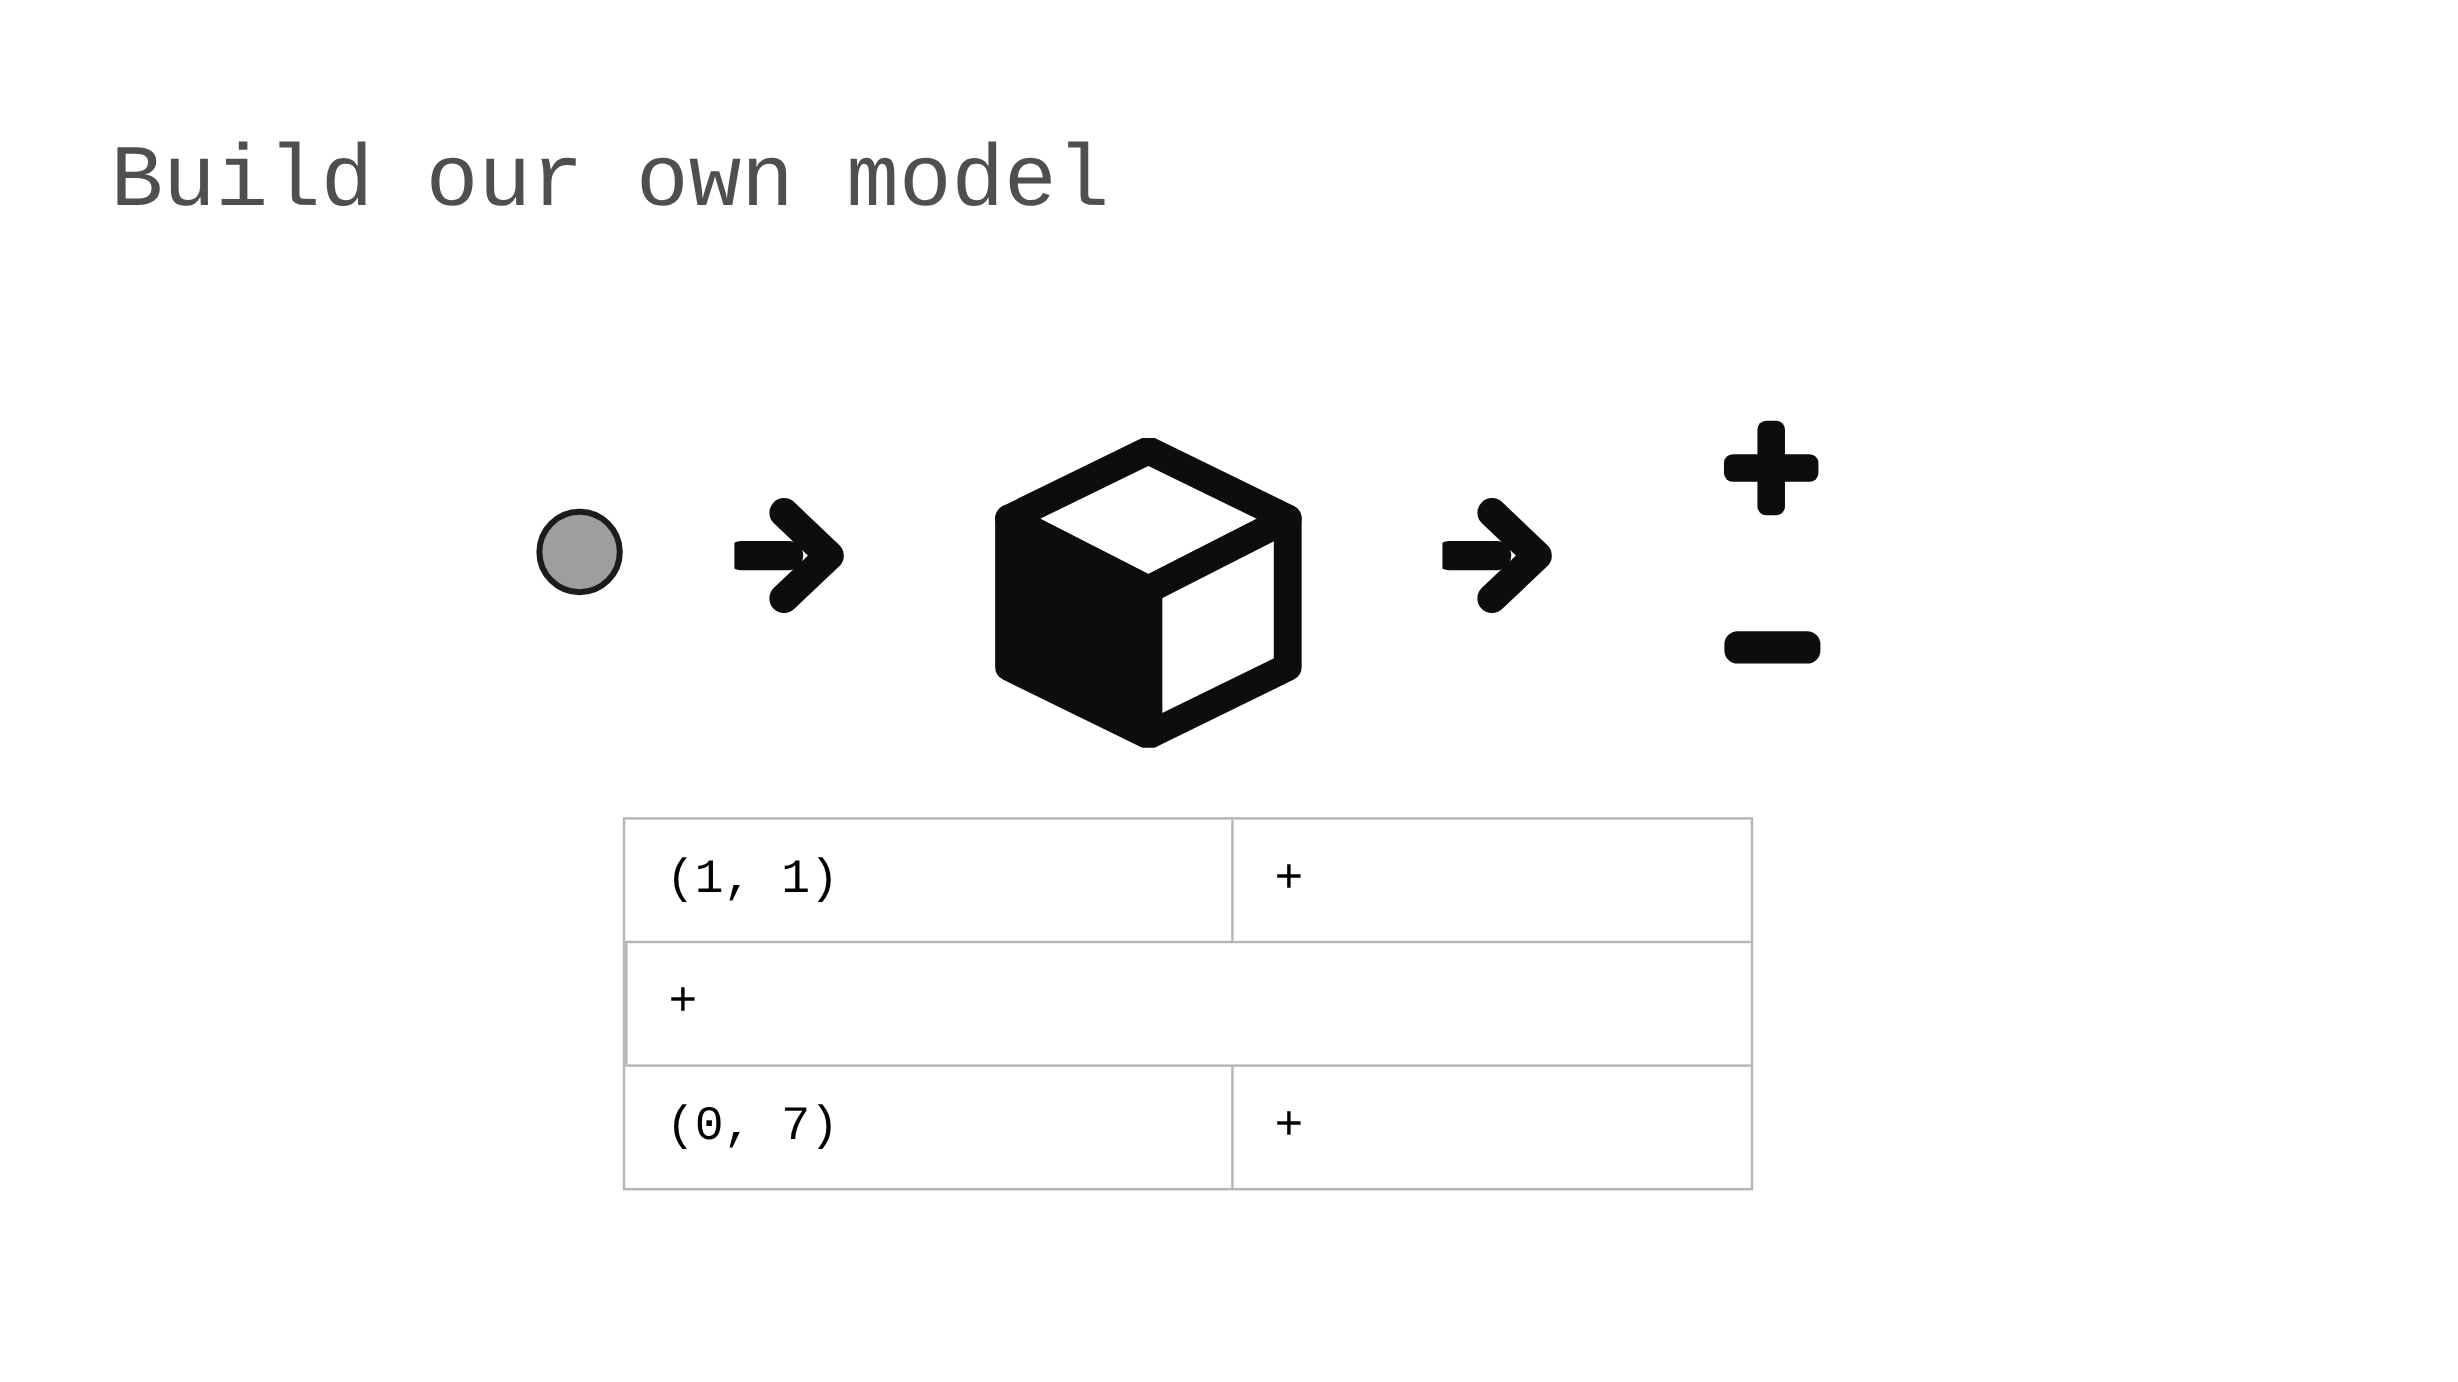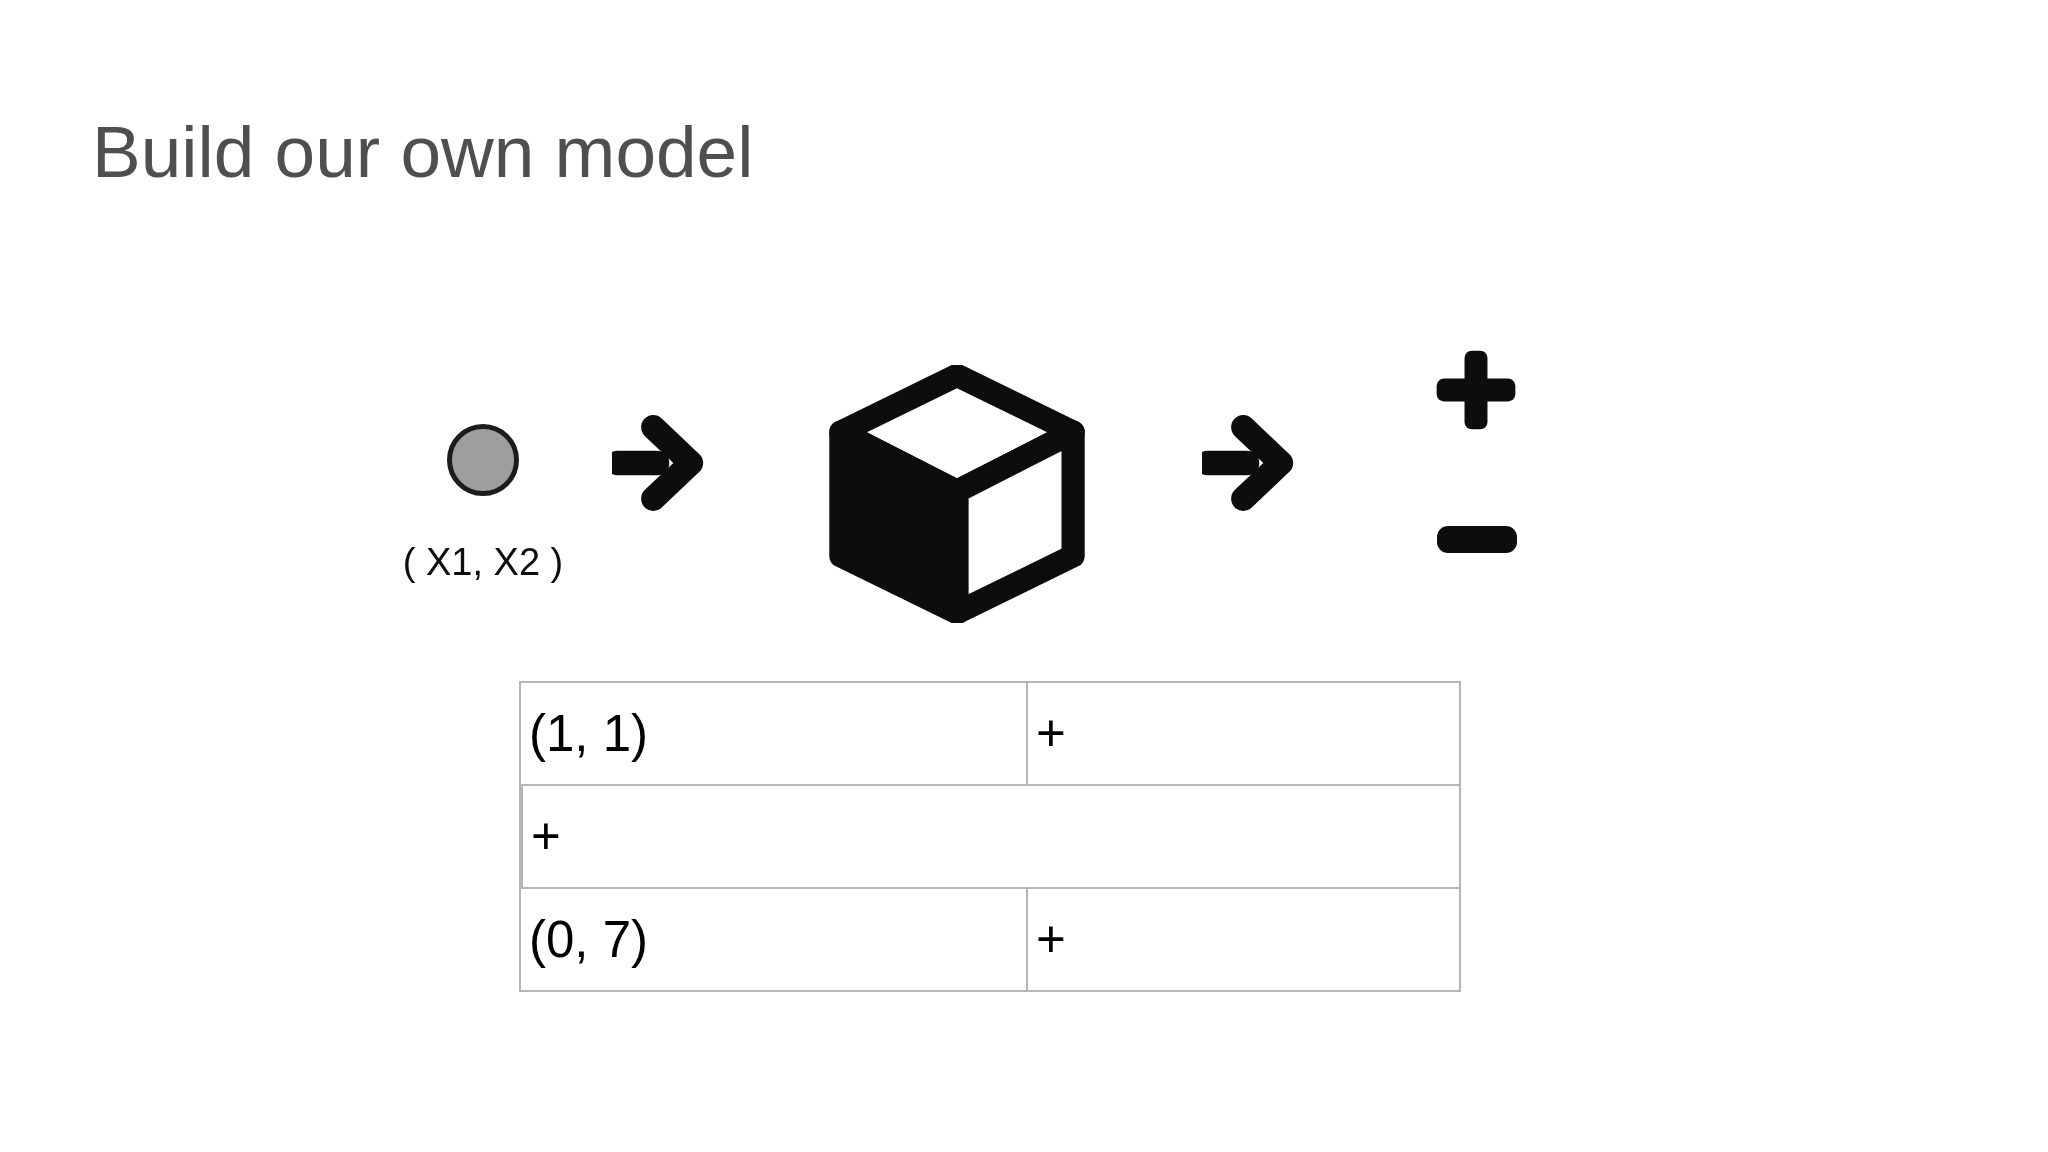--- a/index.html
+++ b/index.html
@@ -5,21 +5,21 @@
   html, body {
     margin: 0;
     padding: 0;
     background: #ffffff;
   }
   .slide {
     position: relative;
     width: 1720px;
     height: 1152px;
     background: var(--background, #ffffff);
-    font-family: Liberation Sans, sans-serif;
+    font-family: Liberation Mono, monospace;
     overflow: hidden;
   }
 
   
   .slide-title {
     position: absolute;
     left: 92px;
     top: 112px;
     font-size: 73px;
     line-height: 1.1;
@@ -80,40 +80,39 @@
   }
   .tt-row {
     display: flex;
     height: 101px;
     border-top: 2px solid var(--table_border, #b5b5b5);
   }
   .tt-row:first-child { border-top: none; }
   .tt-cell {
     display: flex;
     align-items: center;
-    padding-left: 8px;
-    font-size: 51px;
+    padding-left: 34px;
+    font-size: 40px;
     color: var(--table_text, #000000);
     box-sizing: border-box;
   }
   .tt-cell-input  { width: 505px; }
   .tt-cell-output {
     flex: 1;
     border-left: 2px solid var(--table_border, #b5b5b5);
   }
 </style>
 </head>
 <body>
 
 <div class="slide">
 
   <div class="slide-title">Build our own model</div>
 
   <div class="input-circle"></div>
-  <div class="input-label">( X1, X2 )</div>
 
   <svg class="icon-svg arrow-1" viewBox="0 0 100 100">
     <path d="M6 50 H48" stroke="currentColor" stroke-width="26" stroke-linecap="round" fill="none"></path>
     <path d="M44 12 L84 50 L44 88" stroke="currentColor" stroke-width="26" stroke-linecap="round" stroke-linejoin="round" fill="none"></path>
   </svg>
 
   <svg class="icon-svg cube" viewBox="0 0 100 100">
     <polygon points="50,4 95,26 50,49 5,26" fill="#ffffff" stroke="currentColor" stroke-width="9" stroke-linejoin="round"></polygon>
     <polygon points="5,26 50,49 50,96 5,74" fill="currentColor" stroke="currentColor" stroke-width="9" stroke-linejoin="round"></polygon>
     <polygon points="50,49 95,26 95,74 50,96" fill="#ffffff" stroke="currentColor" stroke-width="9" stroke-linejoin="round"></polygon>

